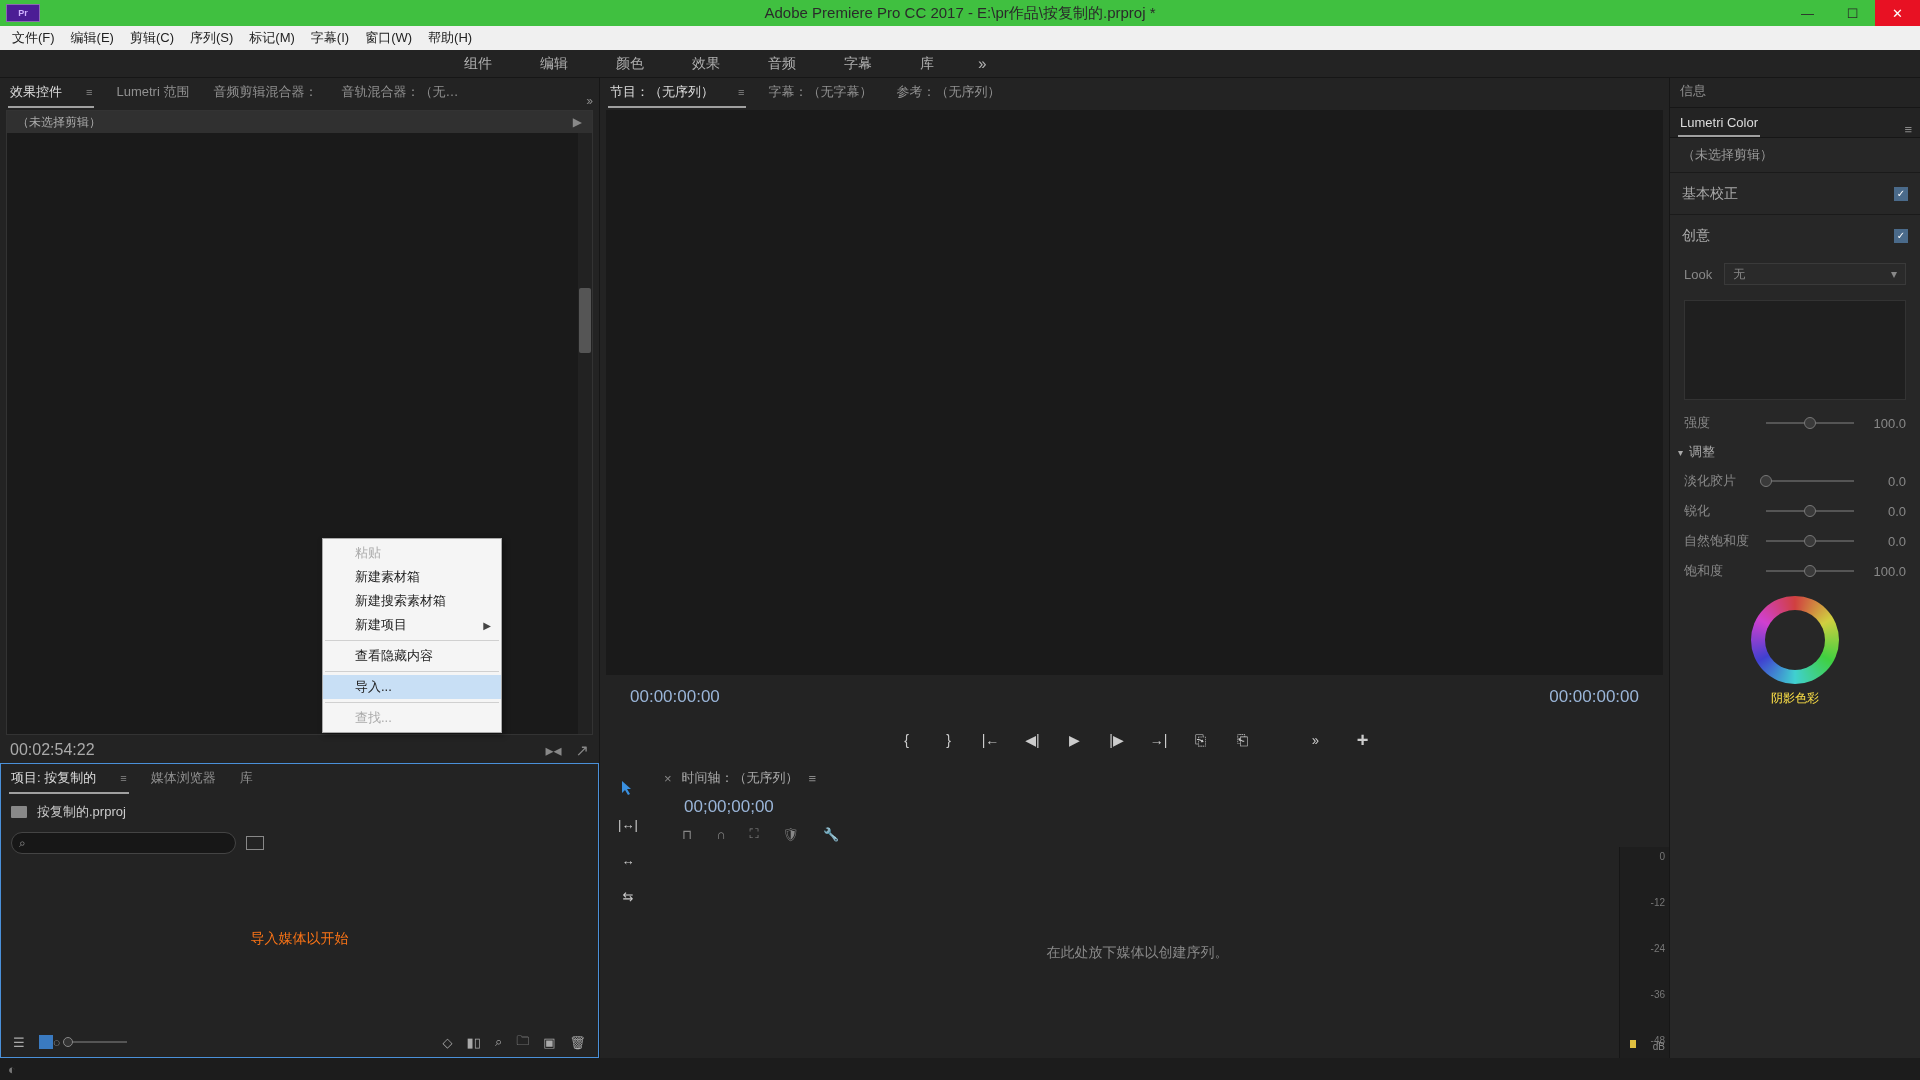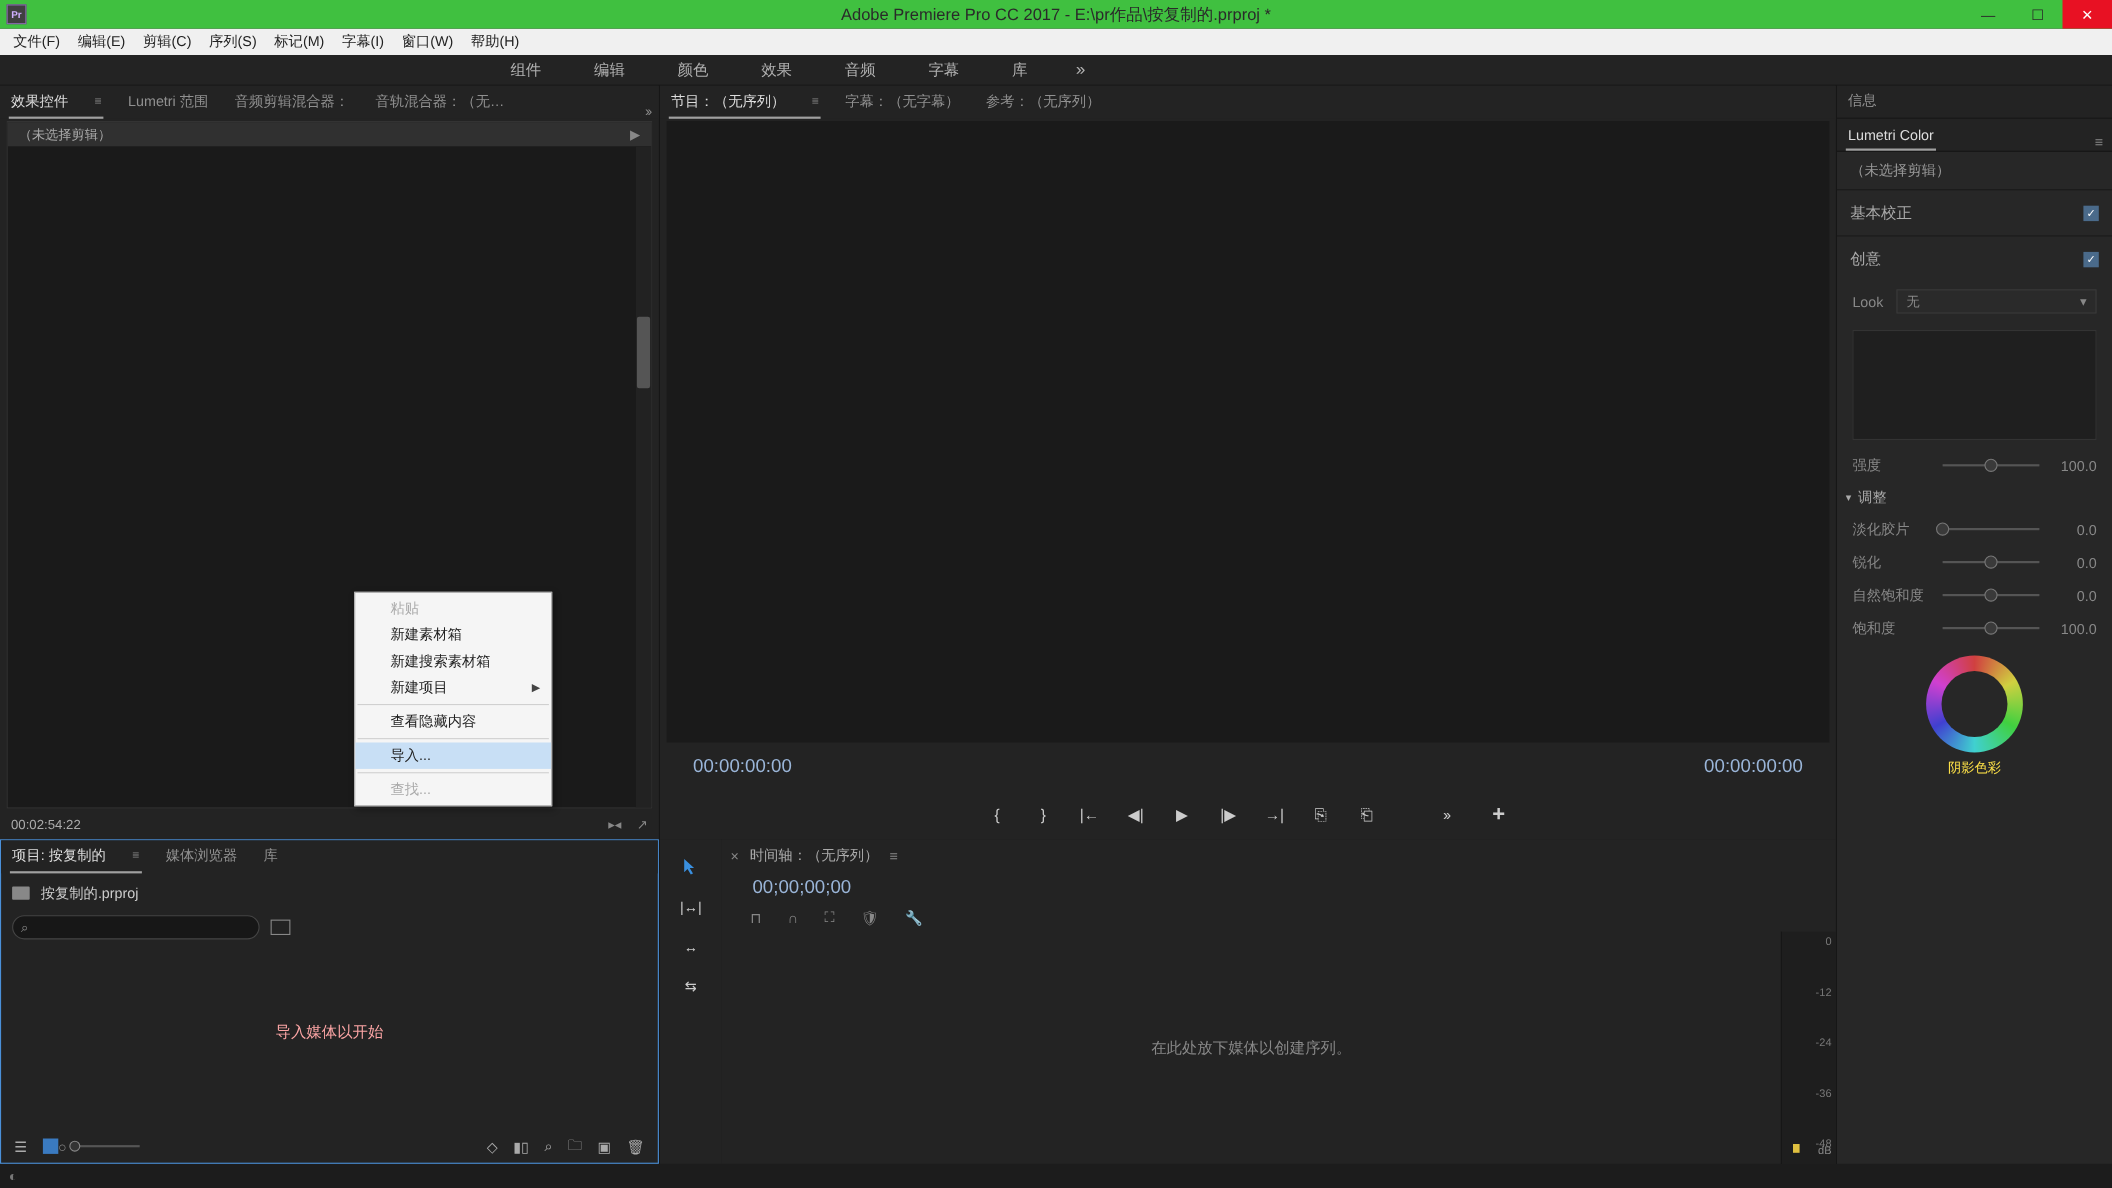--- a/index.html
+++ b/index.html
@@ -1,20 +1,20 @@
 <!DOCTYPE html>
 <html><head>
 <meta charset="utf-8">
 <style>
 * { margin: 0; padding: 0; box-sizing: border-box; font-family: "Microsoft YaHei", "Segoe UI", sans-serif; }
 body { background: #1e1e1e; color: #b8b8b8; font-size: 13px; overflow: hidden; width: 1920px; height: 1080px; }
 
 
 .titlebar { height: 26px; background: #40c040; display: flex; align-items: center; position: relative; }
-.titlebar .app-icon { width: 18px; height: 18px; margin: 0 6px; background: #404040; border: 1px solid #8a6ab0; display: flex; align-items: center; justify-content: center; color: #d0b0ff; font-size: 9px; font-weight: bold; }
+.titlebar .app-icon { width: 34px; height: 18px; margin: 0 6px; background: #4c1d95; border: 1px solid #8a6ab0; display: flex; align-items: center; justify-content: center; color: #d0b0ff; font-size: 9px; font-weight: bold; }
 .titlebar .title { position: absolute; left: 50%; transform: translateX(-50%); color: #2a2a2a; font-size: 15px; }
 .titlebar .win-controls { margin-left: auto; display: flex; height: 100%; }
 .titlebar .win-btn { width: 45px; display: flex; align-items: center; justify-content: center; color: #2a2a2a; }
 .titlebar .win-close { background: #e81123; color: #fff; width: 45px; }
 
 
 .menubar { height: 24px; background: #f0f0f0; display: flex; align-items: center; padding: 0 4px; }
 .menubar .menu-item { padding: 2px 8px; color: #222; font-size: 13px; }
 
 
@@ -38,42 +38,42 @@
 
 
 .effect-controls { flex: 1; background: #232323; display: flex; flex-direction: column; }
 .ec-body { flex: 1; background: #1a1a1a; border: 1px solid #333; margin: 2px 6px; display: flex; flex-direction: column; }
 .ec-header { height: 22px; background: #303030; display: flex; align-items: center; padding: 0 10px; color: #aaa; font-size: 12px; }
 .ec-header .play-tri { margin-left: auto; color: #888; }
 .ec-main { flex: 1; display: flex; }
 .ec-content { flex: 1; }
 .ec-scroll { width: 14px; background: #222; position: relative; }
 .ec-thumb { position: absolute; top: 155px; width: 12px; height: 65px; background: #555; left: 1px; border-radius: 2px; }
-.ec-footer { height: 26px; display: flex; align-items: center; padding: 0 10px; color: #aaa; font-size: 12px; }
+.ec-footer { height: 26px; display: flex; align-items: center; padding: 0 10px; color: #aaa; font-size: 16px; }
 .ec-footer .foot-icons { margin-left: auto; display: flex; gap: 14px; color: #888; }
 
 
 .program { flex: 1; background: #232323; display: flex; flex-direction: column; }
 .prog-video { flex: 1; background: #1a1a1a; margin: 2px 6px; }
 .prog-timecodes { height: 40px; display: flex; align-items: center; justify-content: space-between; padding: 0 30px; color: #9ab5d8; font-size: 17px; }
 .prog-controls { height: 46px; display: flex; align-items: center; justify-content: center; gap: 24px; color: #ccc; }
 .prog-controls .ctrl { width: 18px; height: 18px; display: flex; align-items: center; justify-content: center; font-size: 14px; }
 .prog-controls .overflow { margin-left: 30px; letter-spacing: -2px; }
 .prog-controls .plus { font-size: 20px; font-weight: bold; margin-left: 6px; }
 
 
 .project { height: 295px; background: #232323; border: 1px solid #4a90d9; display: flex; flex-direction: column; }
 .project-body { flex: 1; padding: 6px 10px; display: flex; flex-direction: column; }
 .proj-file { height: 24px; display: flex; align-items: center; gap: 10px; color: #ccc; font-size: 13px; }
 .proj-file .bin-icon { width: 16px; height: 12px; background: #888; border-radius: 1px; }
 .proj-search { height: 26px; margin-top: 6px; display: flex; gap: 10px; align-items: center; }
 .proj-search input { flex: 1; max-width: 225px; height: 22px; background: #171717; border: 1px solid #444; border-radius: 11px; padding: 0 24px; color: #ccc; font-size: 12px; }
 .proj-search .search-glass { position: absolute; margin-left: 8px; color: #888; font-size: 12px; }
 .proj-search .newbin { width: 18px; height: 14px; border: 1px solid #888; position: relative; }
-.proj-drop { flex: 1; display: flex; align-items: center; justify-content: center; color: #fca5a5; font-size: 14px; }
+.proj-drop { flex: 1; display: flex; align-items: center; justify-content: center; color: #f97316; font-size: 14px; }
 .proj-footer { height: 30px; display: flex; align-items: center; gap: 14px; padding: 0 12px; color: #aaa; }
 .proj-footer .view-sel { width: 14px; height: 14px; background: #3a7ac0; }
 .proj-footer .zoom-track { width: 60px; height: 2px; background: #555; position: relative; }
 .proj-footer .zoom-knob { position: absolute; left: -4px; top: -4px; width: 10px; height: 10px; border: 1px solid #888; border-radius: 50%; background: #333; }
 .proj-footer .spacer { flex: 1; }
 
 
 .tools { width: 56px; background: #232323; display: flex; flex-direction: column; align-items: center; padding-top: 14px; gap: 14px; }
 .tools .tool { width: 22px; height: 22px; display: flex; align-items: center; justify-content: center; color: #ccc; }
 .tools .tool.sel svg path { fill: #3a90e0; }

